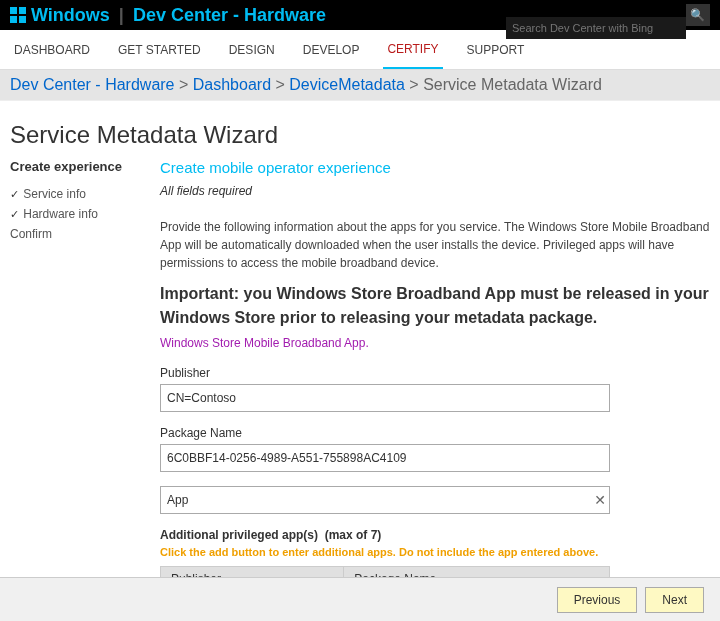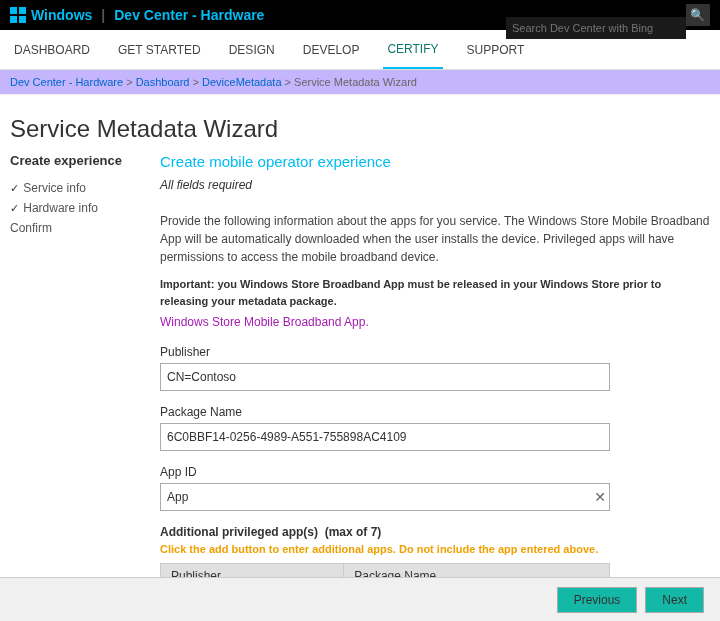--- a/index.html
+++ b/index.html
@@ -8,24 +8,24 @@
     
     #topbar {
       display: flex;
       align-items: center;
       background: #000;
       height: 30px;
       padding: 0 10px;
     }
     #topbar .windows-logo {
       color: #00bcf2;
-      font-size: 14px;
+      font-size: 18px;
       font-weight: bold;
       display: flex;
-      align-items: flex-start;
+      align-items: center;
       gap: 5px;
     }
     #topbar .windows-logo .win-icon {
       width: 16px;
       height: 16px;
     }
     #topbar .search-area {
       margin-left: auto;
       display: flex;
       align-items: center;
@@ -63,29 +63,29 @@
     #navbar .nav-item {
       font-size: 12px;
       color: #444;
       text-decoration: none;
       cursor: pointer;
       padding: 0 4px;
       height: 100%;
       display: flex;
       align-items: center;
     }
-    #navbar .nav-item.active { color: #0f766e; border-bottom: 2px solid #00bcf2; }
+    #navbar .nav-item.active { color: #b91c1c; border-bottom: 2px solid #00bcf2; }
 
     
     #breadcrumb {
       padding: 6px 10px;
-      font-size: 11px;
+      font-size: 16px;
       color: #666;
       border-bottom: 1px solid #eee;
-      background: #c4b5fd;
+      background: #e5e5e5;
     }
     #breadcrumb a { color: #0066cc; text-decoration: none; cursor: pointer; }
     #breadcrumb span { color: #666; }
 
     
     #page-title-area {
       padding: 20px 10px 10px 10px;
     }
     #page-title-area h1 {
       font-size: 24px;
@@ -140,21 +140,21 @@
       color: #333;
       margin-bottom: 20px;
     }
     .description-text {
       font-size: 12px;
       color: #444;
       margin-bottom: 10px;
       line-height: 1.5;
     }
     .important-text {
-      font-size: 11px;
+      font-size: 16px;
       color: #333;
       margin-bottom: 6px;
       line-height: 1.5;
     }
     .important-text strong { font-weight: bold; }
     .store-app-note {
       font-size: 12px;
       color: #a21caf;
       margin-bottom: 16px;
     }
@@ -257,21 +257,21 @@
       height: 44px;
       background: #f0f0f0;
       border-top: 1px solid #ccc;
       display: flex;
       align-items: center;
       justify-content: flex-end;
       padding: 0 16px;
       gap: 8px;
     }
     .footer-btn {
-      background: #14b8a6;
+      background: #fef9c3;
       border: 1px solid #aaa;
       padding: 5px 16px;
       font-size: 12px;
       cursor: pointer;
       color: #333;
     }
 
     .add-btn-area {
       max-width: 450px;
       display: flex;
@@ -353,21 +353,20 @@
       <div class="field-label">Publisher</div>
       <input class="field-input" type="text" value="CN=Contoso" style="">
     </div>
 
     <div class="field-group">
       <div class="field-label">Package Name</div>
       <input class="field-input" type="text" value="6C0BBF14-0256-4989-A551-755898AC4109" style="">
     </div>
 
     <div class="field-group">
-      <div class="field-label">App ID</div>
       <div class="input-with-clear">
         <input class="field-input" type="text" value="App" style="">
         <button class="clear-btn">✕</button>
       </div>
     </div>
 
     <div class="additional-section">
       <div class="additional-label">
         <span>Additional privileged app(s)</span>
         &nbsp;<span>(max of 7)</span>

